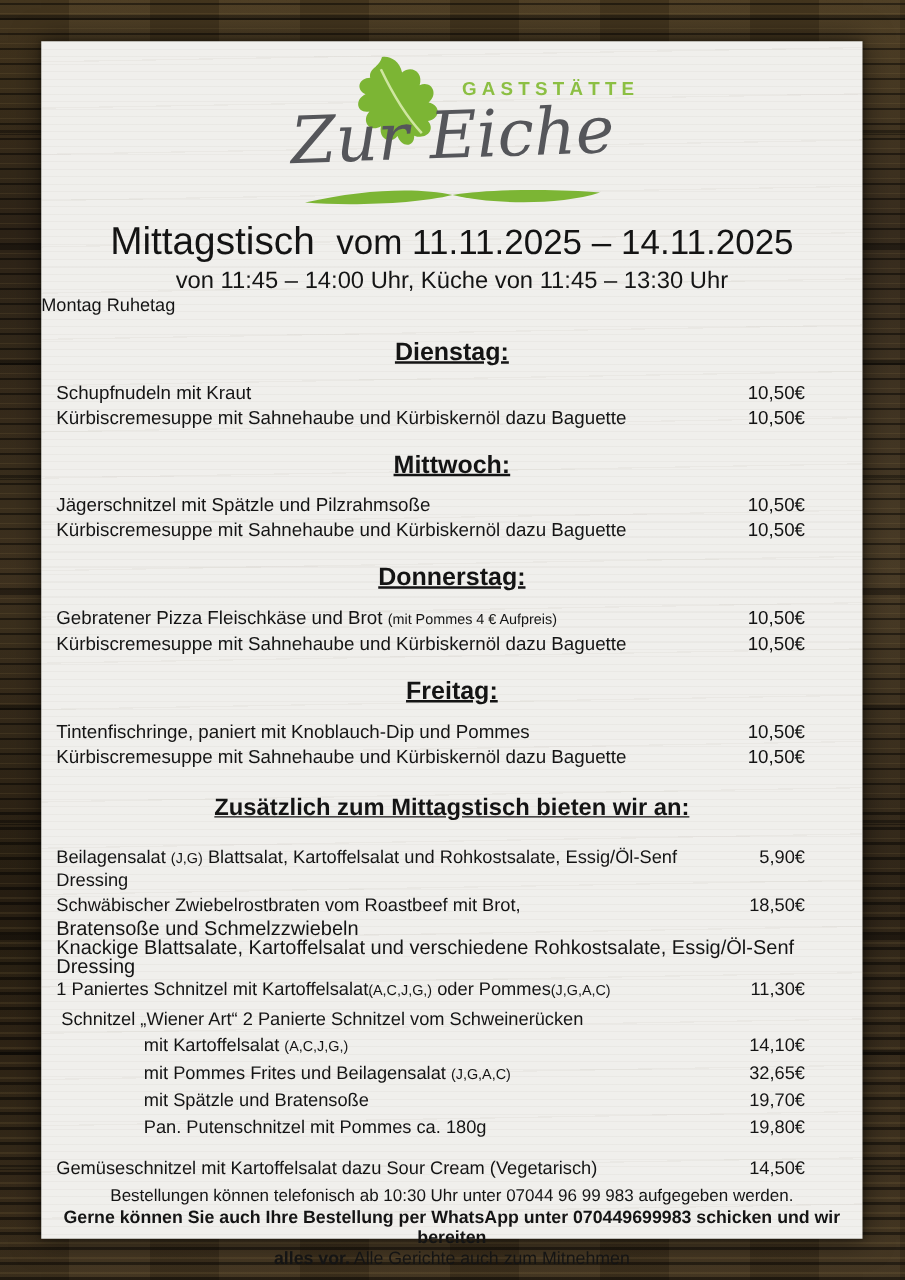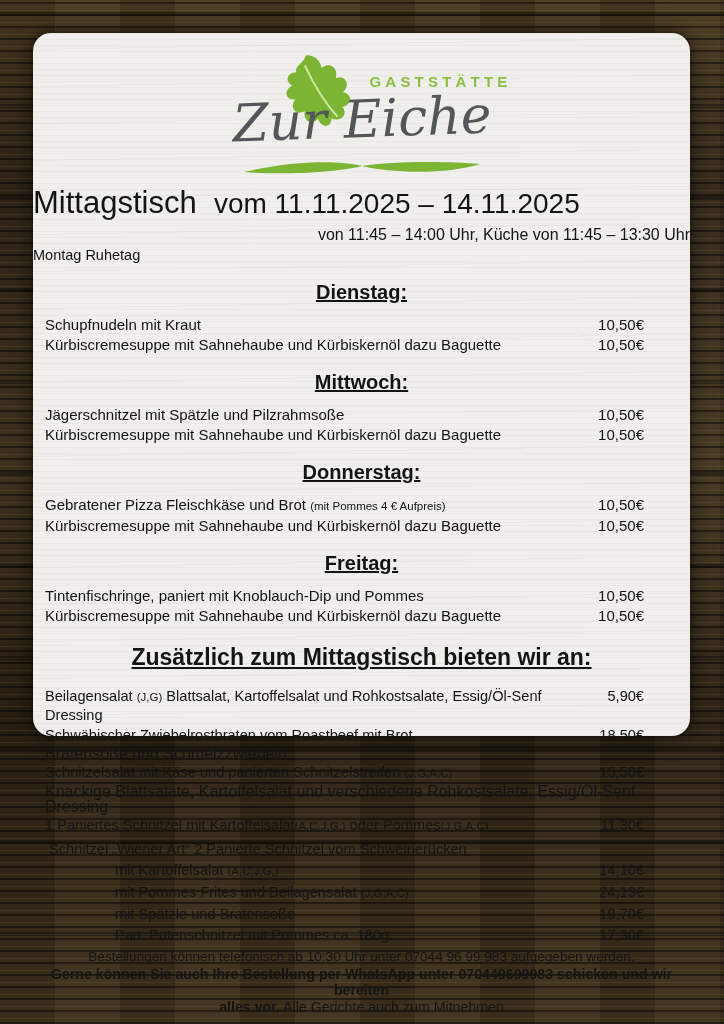--- a/index.html
+++ b/index.html
@@ -10,57 +10,57 @@
     background-color:#3a2d1b;
     background-image:
       repeating-linear-gradient(0deg, rgba(0,0,0,.45) 0 2px, rgba(0,0,0,0) 2px 5px,
         rgba(190,160,95,.10) 5px 6px, rgba(0,0,0,0) 6px 12px),
       repeating-linear-gradient(0deg, rgba(0,0,0,0) 0 88px, rgba(0,0,0,.35) 88px 92px),
       repeating-linear-gradient(90deg, rgba(0,0,0,.12) 0 55px, rgba(255,255,255,.02) 55px 120px),
       linear-gradient(180deg,#4c3c22 0%,#33281a 18%,#463823 45%,#2c2214 70%,#41331f 100%);
   }
 
   
-  .paper{position:absolute;left:33px;top:33px;width:657px;height:703px;
+  .paper{position:absolute;left:33px;top:33px;width:657px;height:958px;
     background-color:#f0efec;
     background-image:
       repeating-linear-gradient(180deg, rgba(120,110,95,.05) 0 1px, rgba(0,0,0,0) 1px 6px),
       repeating-linear-gradient(179deg, rgba(0,0,0,0) 0 16px, rgba(150,140,122,.07) 16px 17px, rgba(0,0,0,0) 17px 37px);
     box-shadow:0 0 22px rgba(0,0,0,.55), 0 0 4px rgba(0,0,0,.4);
-    color:#141414; padding-top:20px; box-sizing:border-box;border-radius:18px;
+    color:#141414; padding-top:10px; box-sizing:border-box;
   }
 
   
   .logo{position:relative;width:280px;height:126px;margin:0 auto;}
   .leaf{position:absolute;left:58px;top:-2px;}
   .tagline{position:absolute;left:148px;top:20px;font-size:15px;font-weight:bold;
     letter-spacing:4.2px;color:#8cbf43;white-space:nowrap;}
   .brandname{position:absolute;left:-20px;right:-20px;top:36px;text-align:center;
     font-family:"DejaVu Serif",serif;font-style:italic;font-size:52px;color:#55565a;
     transform:rotate(-2deg);}
   .swoosh{position:absolute;left:18px;top:104px;}
 
   
-  .title-line{font-size:31px;margin-top:6px;line-height:36px;white-space:nowrap;}
+  .title-line{text-align:center;font-size:31px;margin-top:6px;line-height:36px;white-space:nowrap;}
   .title-line .date{font-size:28px;}
-  .hours{text-align:right;font-size:16px;margin-top:3px;line-height:20px;}
+  .hours{text-align:center;font-size:19px;margin-top:3px;line-height:20px;}
   .restday{font-size:14.5px;margin-top:2px;line-height:17px;}
 
   
   .day-heading{font-size:20px;font-weight:bold;text-decoration:underline;
     text-align:center;margin:17px 4px 12px;line-height:23px;}
   .menu-row{display:flex;justify-content:space-between;align-items:baseline;
     margin:0 46px 2px 12px;font-size:15px;line-height:18px;gap:18px;}
   .dish{flex:1 1 auto;padding-right:8px;}
   .price{flex:0 0 auto;min-width:50px;text-align:right;}
   .sm{font-size:11.5px;}
   .b{font-weight:bold;}
 
   
-  .extras-heading{font-size:23px;font-weight:bold;text-decoration:underline;
+  .extras-heading{font-size:19px;font-weight:bold;text-decoration:underline;
     text-align:center;margin:20px 0 18px;line-height:24px;}
   .extras .menu-row{font-size:14.6px;margin-top:2px;}
   .extras .menu-row.tight{margin-top:5px;margin-left:16px;}
   .extras .menu-row.gap{margin-top:15px;}
   .subline{margin:0 46px 0 12px;font-size:16px;line-height:15px;}
   .extras .menu-row.child{margin-top:3px;}
   .extras .menu-row.child .dish{padding-left:70px;}
 
   
   .footer{margin-top:5px;text-align:center;}
@@ -144,48 +144,48 @@
       <div id="extras-items">
           <div class="menu-row">
             <span class="dish"><span>Beilagensalat </span><span class="sm">(J,G)</span><span> Blattsalat, Kartoffelsalat und Rohkostsalate, Essig/Öl-Senf Dressing</span></span>
             <span class="price">5,90€</span>
           </div>
           <div class="menu-row">
             <span class="dish"><span>Schwäbischer Zwiebelrostbraten vom Roastbeef mit Brot,</span></span>
             <span class="price">18,50€</span>
           </div>
           <div class="subline">Bratensoße und Schmelzzwiebeln</div>
-          <div class="menu-row">
-            <span class="dish"><span>Schnitzelsalat mit Käse und panierten Schnitzelstreifen </span><span class="sm">(J,G,A,C)</span></span>
-            <span class="price">15,50€</span>
-          </div>
           <div class="subline">Knackige Blattsalate, Kartoffelsalat und verschiedene Rohkostsalate, Essig/Öl-Senf Dressing</div>
           <div class="menu-row">
             <span class="dish"><span>1 Paniertes Schnitzel mit Kartoffelsalat</span><span class="sm">(A,C,J,G,)</span><span> oder Pommes</span><span class="sm">(J,G,A,C)</span></span>
             <span class="price">11,30€</span>
           </div>
           <div class="menu-row tight">
             <span class="dish"><span>Schnitzel „Wiener Art“ 2 Panierte Schnitzel vom Schweinerücken</span></span>
             <span class="price"></span>
           </div>
           <div class="menu-row child">
             <span class="dish"><span>mit Kartoffelsalat </span><span class="sm">(A,C,J,G,)</span></span>
             <span class="price">14,10€</span>
           </div>
           <div class="menu-row child">
             <span class="dish"><span>mit Pommes Frites und Beilagensalat </span><span class="sm">(J,G,A,C)</span></span>
-            <span class="price">24,13€</span>
+            <span class="price">32,65€</span>
           </div>
           <div class="menu-row child">
             <span class="dish"><span>mit Spätzle und Bratensoße</span></span>
             <span class="price">19,70€</span>
           </div>
           <div class="menu-row child">
             <span class="dish"><span>Pan. Putenschnitzel mit Pommes ca. 180g</span></span>
-            <span class="price">17,30€</span>
+            <span class="price">19,80€</span>
+          </div>
+          <div class="menu-row gap">
+            <span class="dish"><span>Gemüseschnitzel mit Kartoffelsalat dazu Sour Cream (Vegetarisch)</span></span>
+            <span class="price">14,50€</span>
           </div>
         </div>
     </div>
 
     <div class="footer" id="footer">
         <div class="footer-line"><span>Bestellungen können telefonisch ab 10:30 Uhr unter 07044 96 99 983 aufgegeben werden.</span></div>
         <div class="footer-line strong"><span class=" b">Gerne können Sie auch Ihre Bestellung per WhatsApp unter 070449699983 schicken und wir bereiten</span></div>
         <div class="footer-line strong"><span class=" b">alles vor.</span><span> Alle Gerichte auch zum Mitnehmen</span></div>
       </div>
 

